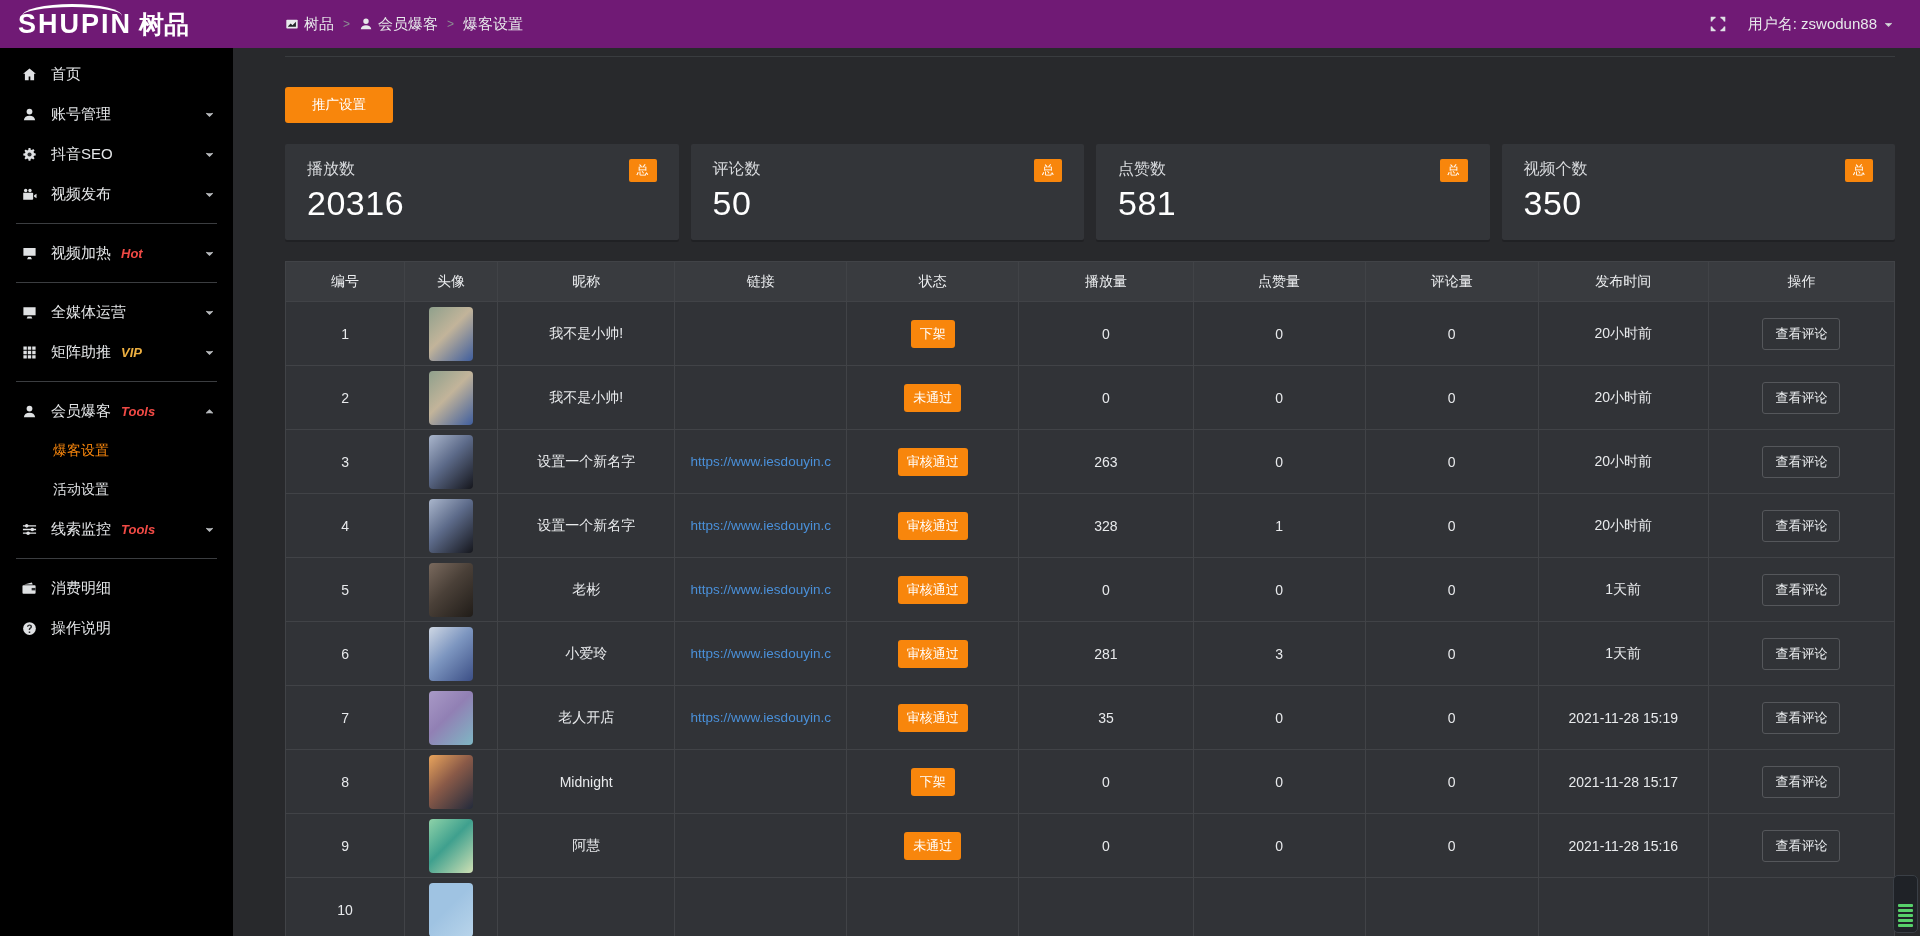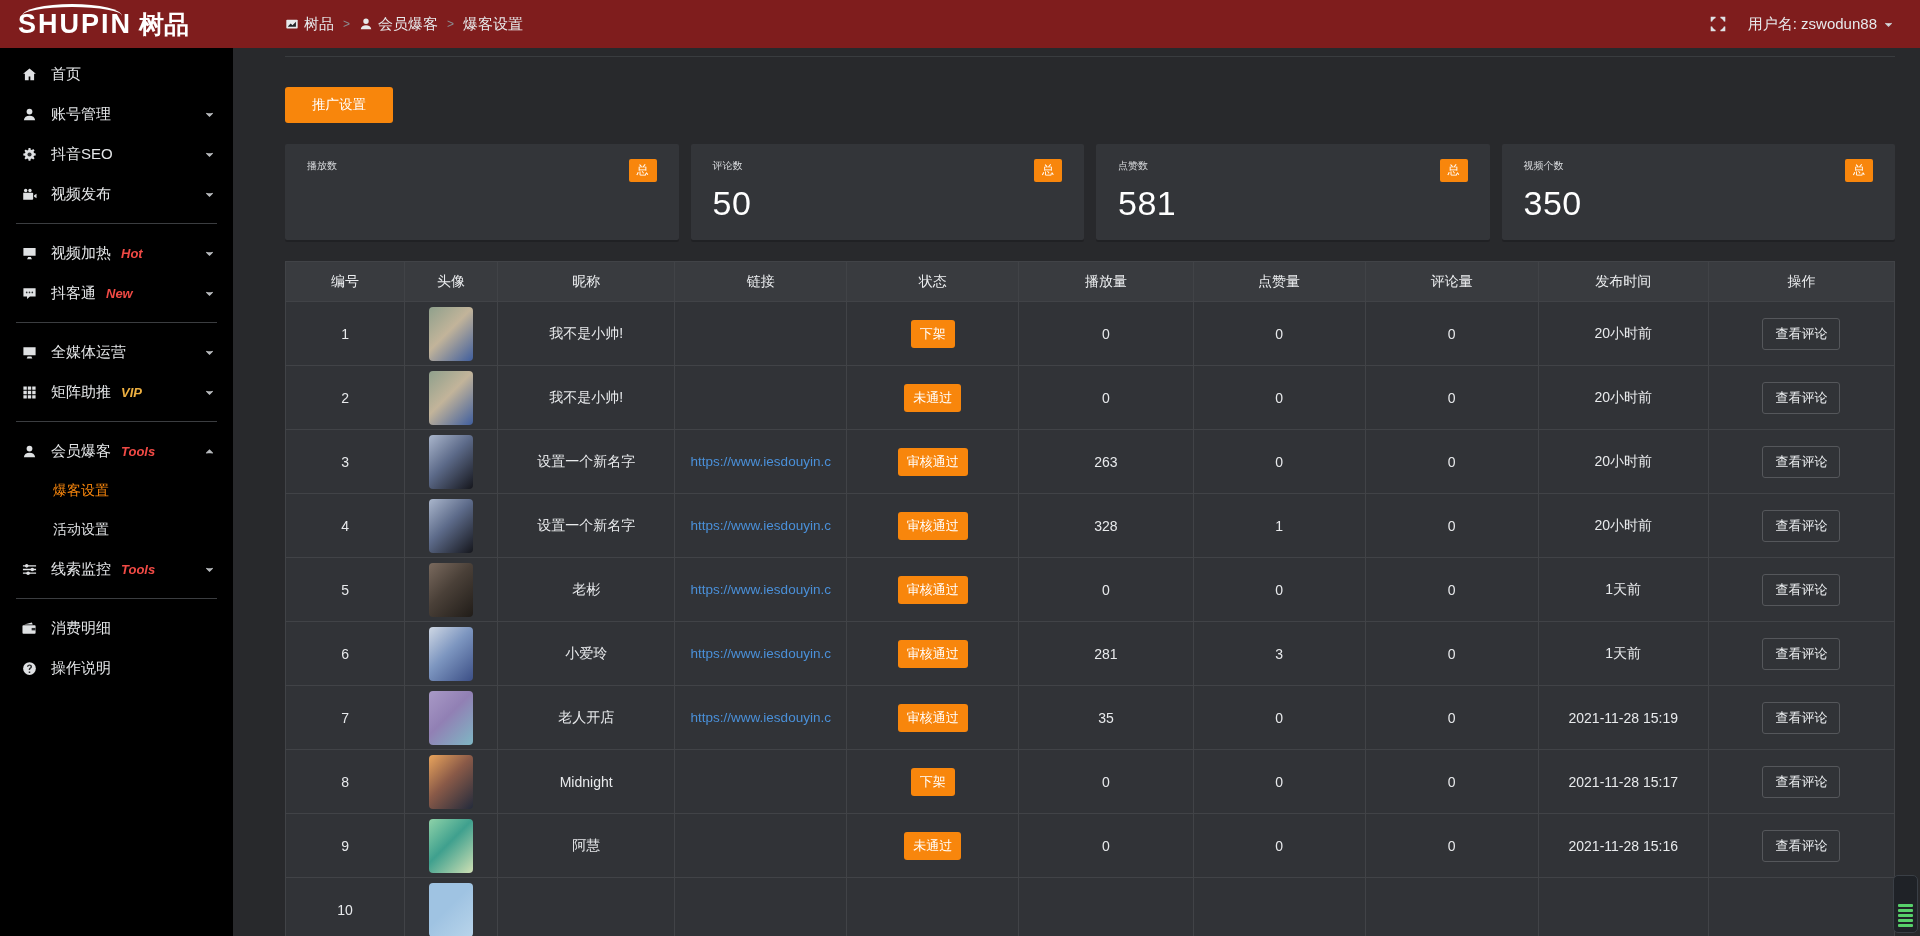--- a/index.html
+++ b/index.html
@@ -6,21 +6,21 @@
   html,body { width:1920px; height:936px; overflow:hidden; }
   body {
     background:#28292c;
     font-family:"Liberation Sans","DejaVu Sans",sans-serif;
     color:#e9ebed;
   }
   svg { fill:currentColor; display:block; }
 
   
   .topbar {
-    height:48px; background:#7f1d1d; display:flex; align-items:center;
+    height:48px; background:#701a75; display:flex; align-items:center;
     position:relative; z-index:5;
   }
   .logo-wrap { width:233px; flex:none; display:flex; align-items:center; padding-left:18px; }
   .logo { display:flex; align-items:baseline; gap:7px; }
   .logo-en { position:relative; font-size:27px; font-weight:700; letter-spacing:2px; color:#fff; line-height:1; }
   .logo-arc { position:absolute; top:-7px; left:4px; right:10px; height:12px;
     border-top:3px solid #fff; border-radius:50% 50% 0 0 / 100% 100% 0 0; }
   .logo-cn { font-size:25px; font-weight:700; color:#fff; line-height:1; }
   .breadcrumb { display:flex; align-items:center; gap:9px; margin-left:52px; font-size:15px; color:#e7e9eb; }
   .bc-item { display:flex; align-items:center; gap:5px; cursor:pointer; }
@@ -54,21 +54,21 @@
 
   
   .promo-btn { display:inline-block; background:#f8860c; color:#fff; border:none; border-radius:3px;
     font-size:13.5px; padding:9px 27px; cursor:pointer; font-family:inherit; margin-bottom:21px; }
 
   
   .cards { display:flex; gap:12px; margin-bottom:21px; }
   .card { flex:1; background:#333539; border-radius:2px; padding:15px 22px 17px;
     box-shadow:0 2px 0 rgba(0,0,0,.18); }
   .card-top { display:flex; align-items:flex-start; justify-content:space-between; }
-  .card-label { font-size:10px; color:#d8dadd; }
+  .card-label { font-size:16px; color:#d8dadd; }
   .card-badge { background:#f8860c; color:#fff; font-size:12px; padding:3px 8px; border-radius:2px; }
   .card-value { font-size:34px; color:#fff; margin-top:2px; letter-spacing:.5px; }
 
   
   table { width:100%; border-collapse:collapse; table-layout:fixed; background:#313337; }
   th { height:40px; background:#393b3f; font-size:14px; font-weight:400; color:#eceef0;
     border:1px solid #414347; text-align:center; }
   td { height:64px; text-align:center; font-size:14px; color:#e8eaec; border:1px solid #414347;
     overflow:hidden; white-space:nowrap; }
   .avatar { display:inline-block; width:44px; height:54px; border-radius:4px; vertical-align:middle; }
@@ -201,39 +201,20 @@
             </svg>
           </span>
     <span class="sb-label">视频加热</span>
     <span class="sb-badge red">Hot</span>
     <span class="sb-chev">
             <svg viewBox="0 0 16 16" fill="none" stroke="currentColor" stroke-width="1.8">
               <path d="M3.5 6L8 10.5 12.5 6"></path>
             </svg>
           </span>
   </div>
-        <div class="sb-item">
-    <span class="ico">
-            <svg viewBox="0 0 16 16">
-              <path d="M1.5 2.5h13v8.6h-6.1l-3 2.7v-2.7H1.5z"></path>
-              <g fill="#2c2e30">
-                <circle cx="5" cy="6.8" r=".9"></circle>
-                <circle cx="8" cy="6.8" r=".9"></circle>
-                <circle cx="11" cy="6.8" r=".9"></circle>
-              </g>
-            </svg>
-          </span>
-    <span class="sb-label">抖客通</span>
-    <span class="sb-badge red">New</span>
-    <span class="sb-chev">
-            <svg viewBox="0 0 16 16" fill="none" stroke="currentColor" stroke-width="1.8">
-              <path d="M3.5 6L8 10.5 12.5 6"></path>
-            </svg>
-          </span>
-  </div>
         <div class="sb-divider"></div>
         <div class="sb-item">
     <span class="ico">
             <svg viewBox="0 0 16 16">
               <path d="M1.5 2.5h13V11h-13zM6 12.2h4l1 2.2H5z"></path>
             </svg>
           </span>
     <span class="sb-label">全媒体运营</span>
 
     <span class="sb-chev">
@@ -318,20 +299,21 @@
   <main class="content">
     <div class="content-topline"></div>
     <button class="promo-btn">推广设置</button>
 
     <section class="cards">
         <div class="card">
     <div class="card-top">
       <span class="card-label">播放数</span>
       <span class="card-badge">总</span>
     </div>
+    <div class="card-value">20316</div>
   </div>
         <div class="card">
     <div class="card-top">
       <span class="card-label">评论数</span>
       <span class="card-badge">总</span>
     </div>
     <div class="card-value">50</div>
   </div>
         <div class="card">
     <div class="card-top">

